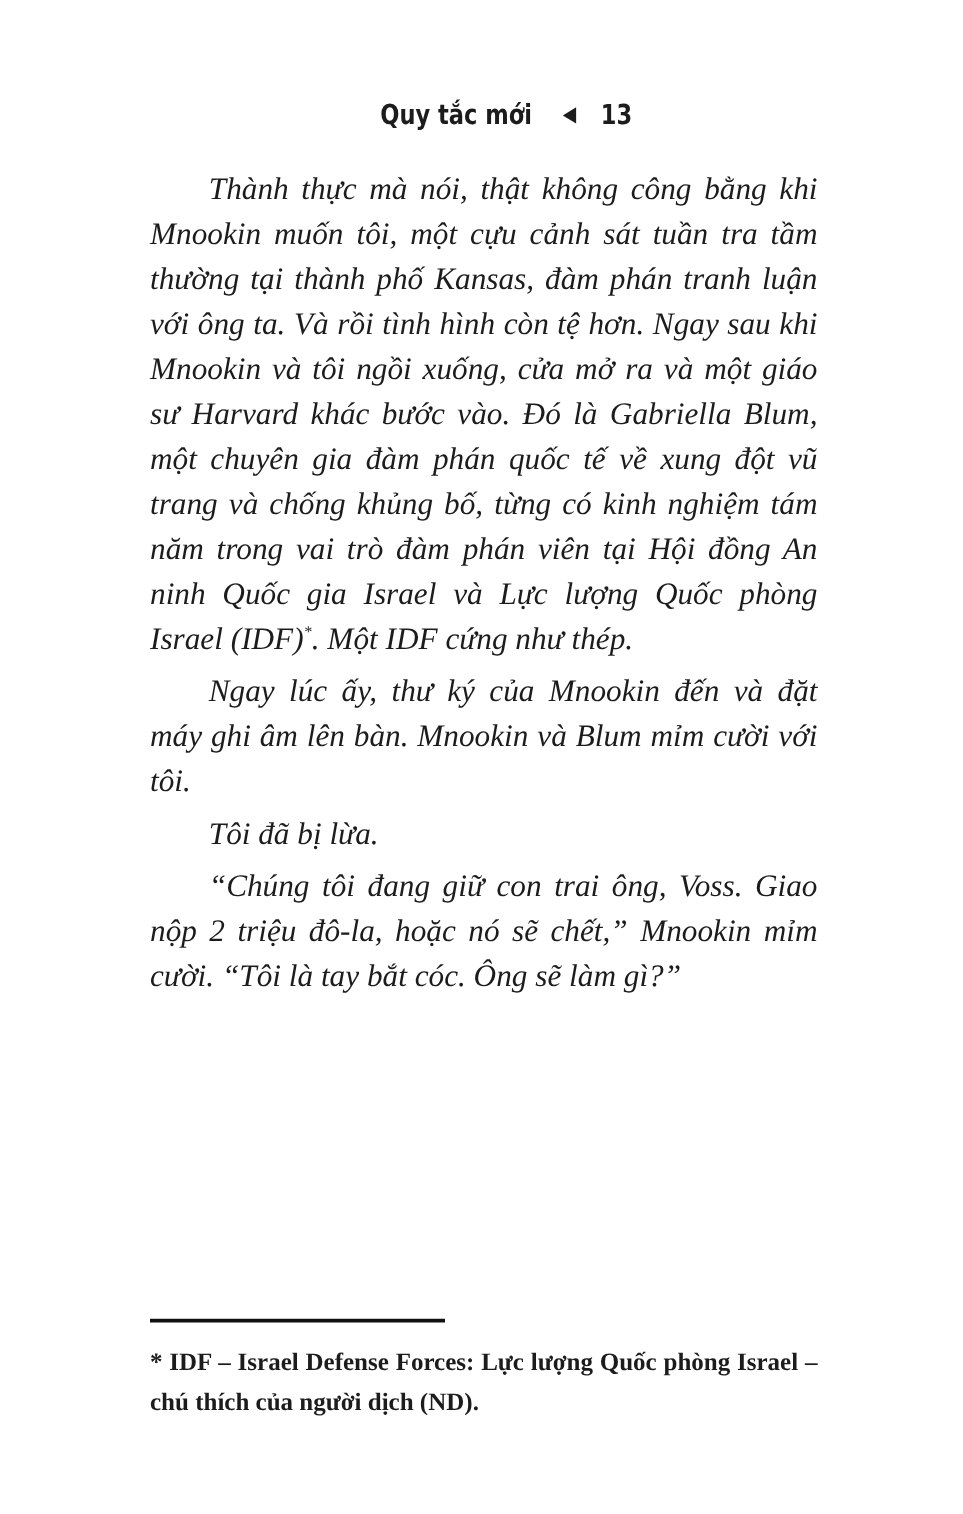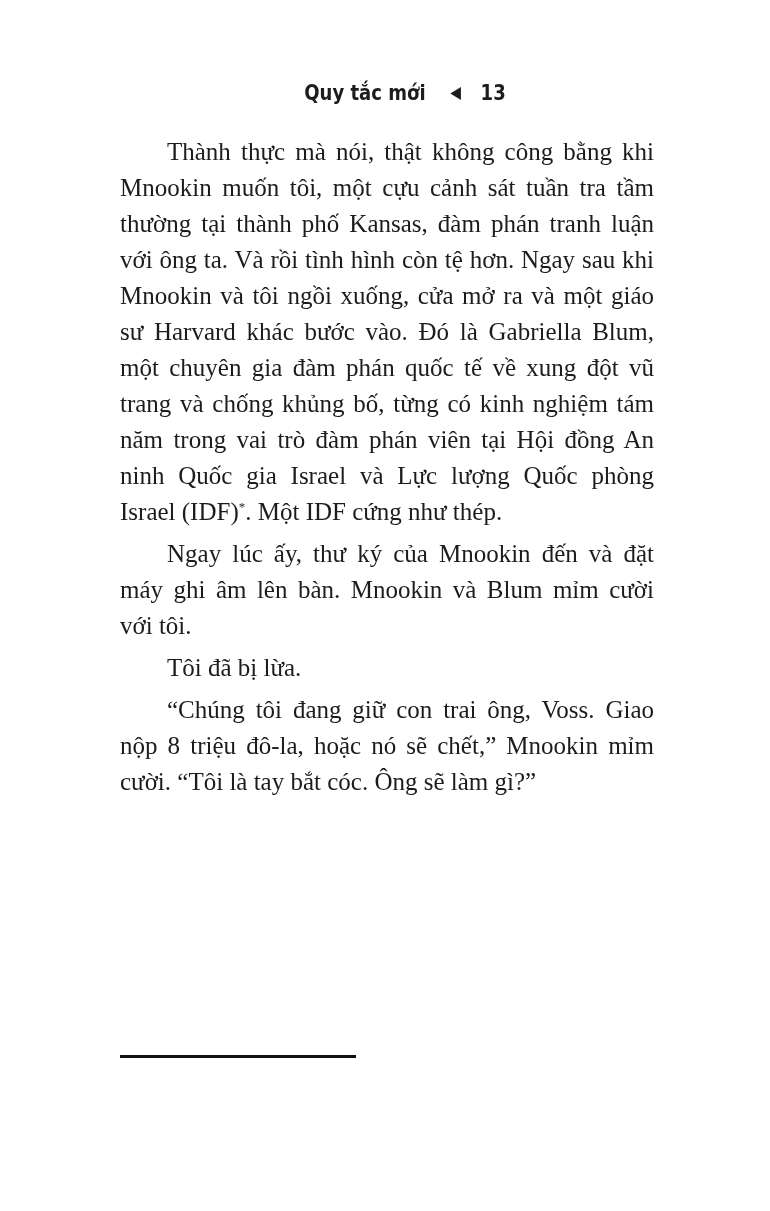--- a/index.html
+++ b/index.html
@@ -37,20 +37,21 @@
   }
   .running-header .pagenum { }
   .body-text {
     position: absolute;
     top: 134px; left: 120px;
     width: 534px;
     font-size: 25px;
     line-height: 36px;
     text-align: justify;
     text-justify: inter-word;
+    font-style: italic;
   }
   .body-text p {
     margin: 0 0 6px 0;
     text-indent: 47px;
   }
   sup.fn-marker {
     font-size: 13px;
     line-height: 0;
     vertical-align: super;
   }
@@ -81,20 +82,21 @@
   <div class="running-header">
     <span class="title">Quy tắc mới</span>
     <span class="arrow">◀</span>
     <span class="pagenum">13</span>
   </div>
 
   <div class="body-text">
     <p><span>Thành thực mà nói, thật không công bằng khi Mnookin muốn tôi, một cựu cảnh sát tuần tra tầm thường tại thành phố Kansas, đàm phán tranh luận với ông ta. Và rồi tình hình còn tệ hơn. Ngay sau khi Mnookin và tôi ngồi xuống, cửa mở ra và một giáo sư Harvard khác bước vào. Đó là Gabriella Blum, một chuyên gia đàm phán quốc tế về xung đột vũ trang và chống khủng bố, từng có kinh nghiệm tám năm trong vai trò đàm phán viên tại Hội đồng An ninh Quốc gia Israel và Lực lượng Quốc phòng Israel (IDF)</span><sup class="fn-marker">*</sup><span>. Một IDF cứng như thép.</span></p>
     <p>Ngay lúc ấy, thư ký của Mnookin đến và đặt máy ghi âm lên bàn. Mnookin và Blum mỉm cười với tôi.</p>
     <p>Tôi đã bị lừa.</p>
-    <p>“Chúng tôi đang giữ con trai ông, Voss. Giao nộp 8 triệu đô-la, hoặc nó sẽ chết,” Mnookin mỉm cười. “Tôi là tay bắt cóc. Ông sẽ làm gì?”</p>
+    <p>“Chúng tôi đang giữ con trai ông, Voss. Giao nộp 2 triệu đô-la, hoặc nó sẽ chết,” Mnookin mỉm cười. “Tôi là tay bắt cóc. Ông sẽ làm gì?”</p>
   </div>
 
   <div class="footnote-area">
     <div class="fn-rule"></div>
+    <p class="fn-text">* IDF – Israel Defense Forces: Lực lượng Quốc phòng Israel – chú thích của người dịch (ND).</p>
   </div>
 
 </div>
 
 </body></html>

